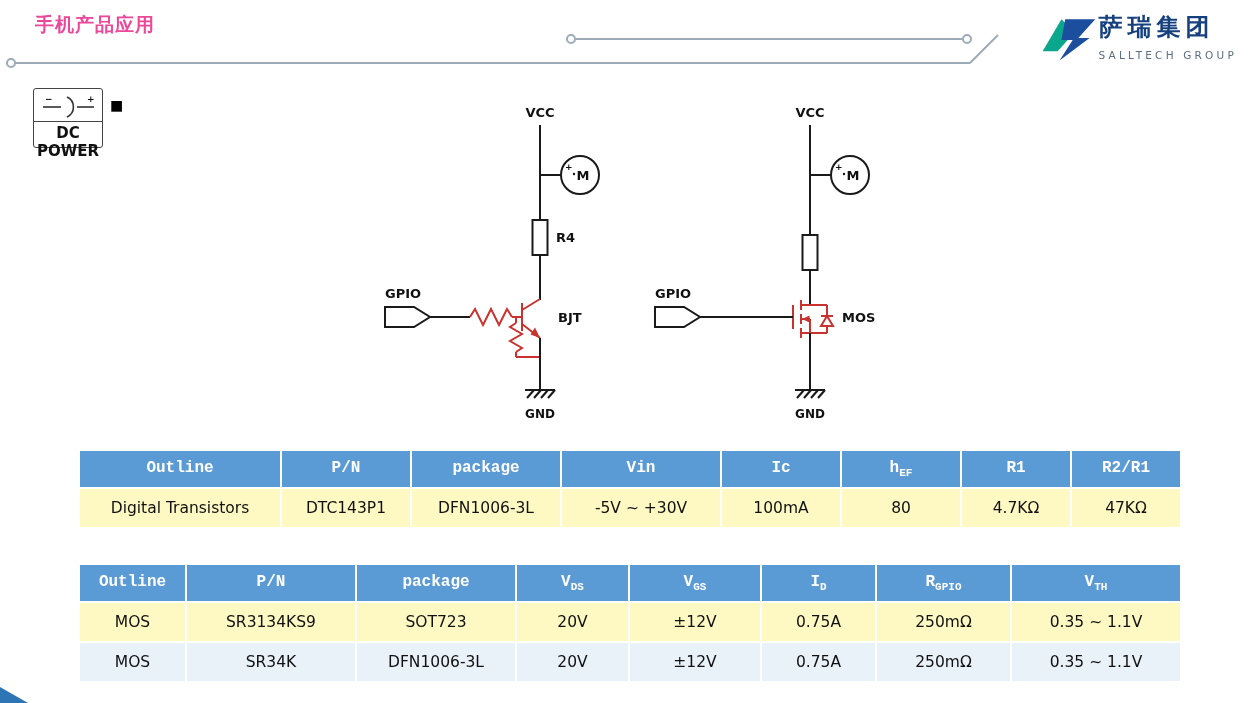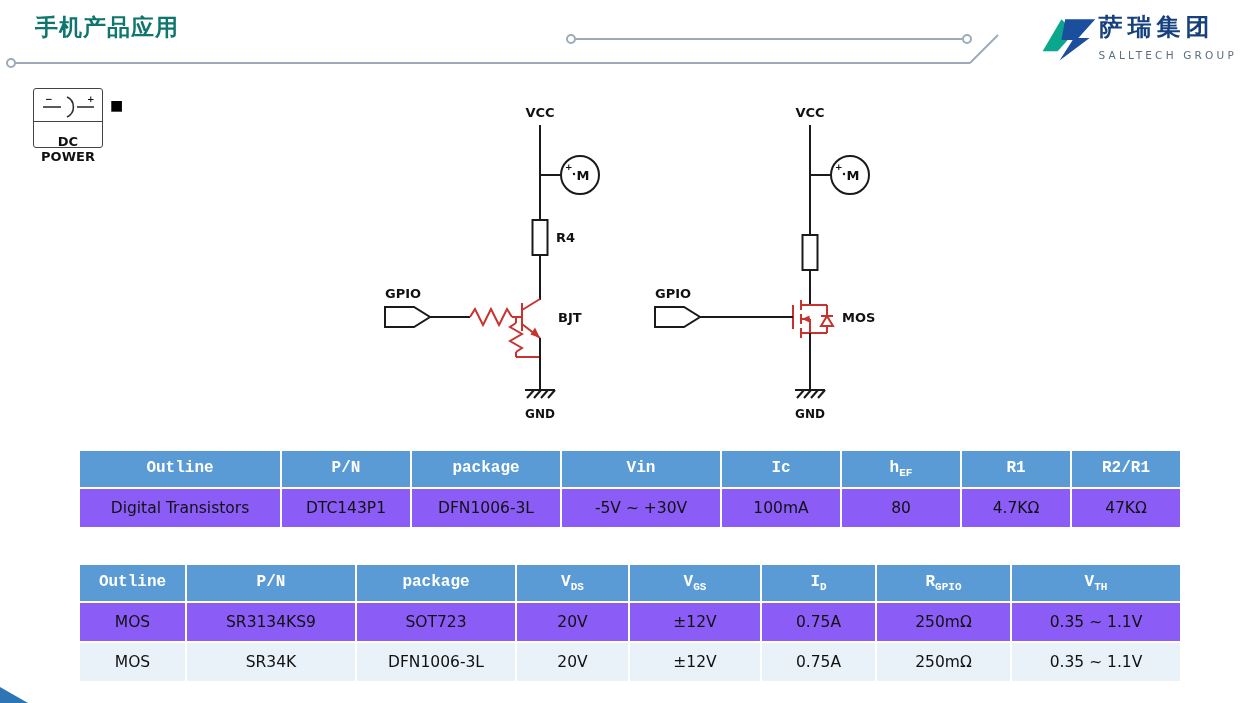--- a/index.html
+++ b/index.html
@@ -1,35 +1,35 @@
 <!DOCTYPE html>
 <html><head>
 <meta charset="utf-8">
 <style>
   html,body{margin:0;padding:0;background:#e9e9e9;}
   .slide{position:relative;width:1255px;height:703px;background:#ffffff;overflow:hidden;
          font-family:"DejaVu Sans","Liberation Sans",sans-serif;}
 
   
-  .page-title{position:absolute;left:35px;top:12px;font-size:23px;font-weight:bold;color:#0f766e;letter-spacing:1px;}
+  .page-title{position:absolute;left:35px;top:12px;font-size:19px;font-weight:bold;color:#ec4899;letter-spacing:1px;}
 
   
   .deco{position:absolute;left:0;top:0;width:1255px;height:85px;}
 
   
   .logo{position:absolute;right:18px;top:12px;display:flex;align-items:center;}
   .logo-text{display:flex;flex-direction:column;align-items:flex-start;line-height:1.1;}
   .logo-cn{font-size:24px;font-weight:bold;color:#16417e;letter-spacing:5px;}
   .logo-en{font-size:10.5px;color:#5c6e80;letter-spacing:3.2px;margin-top:10px;}
 
   
   .dcbox{position:absolute;left:33px;top:88px;width:70px;height:60px;border:1.5px solid #444;
          border-radius:3px;background:#fff;display:flex;flex-direction:column;box-sizing:border-box;}
   .dcbox .sym{flex:1;display:flex;align-items:center;justify-content:center;}
-  .dcbox .cap{border-top:1.5px solid #444;font-size:13px;font-weight:bold;text-align:center;padding:12px 0 3px;color:#111;}
+  .dcbox .cap{border-top:1.5px solid #444;font-size:15px;font-weight:bold;text-align:center;padding:2px 0 3px;color:#111;}
 
   
   .subtitle{position:absolute;left:110px;top:98px;font-size:20px;font-weight:bold;color:#000;display:flex;align-items:center;gap:8px;}
   .subtitle .bullet{font-size:14px;line-height:1;}
 
   
   .circuit{position:absolute;left:370px;top:95px;width:520px;height:345px;}
   .wire{stroke:#1a1a1a;stroke-width:2;fill:none;}
   .comp{fill:#ffffff;stroke:#1a1a1a;stroke-width:2;}
   .dev{stroke:#C8332F;stroke-width:2;fill:none;}
@@ -37,21 +37,21 @@
   .diode{fill:#ffffff;stroke:#C8332F;stroke-width:2;}
   .lbl{font-family:"DejaVu Sans",sans-serif;font-weight:bold;font-size:13px;fill:#111;}
   .lbl-s{font-family:"DejaVu Sans",sans-serif;font-weight:bold;font-size:12px;fill:#111;}
   .lbl-xs{font-family:"DejaVu Sans",sans-serif;font-weight:bold;font-size:9px;fill:#111;}
 
   
   table.tbl{border-collapse:collapse;table-layout:fixed;position:absolute;left:78px;width:1102px;}
   .tbl1{top:449px;}
   .tbl2{top:563px;}
   table.tbl th{background:#5B9BD5;color:#fff;font-weight:bold;font-size:16px;height:36px;font-family:Liberation Mono, monospace;}
-  table.tbl td{background:#8b5cf6;color:#111;font-size:15.5px;height:38px;}
+  table.tbl td{background:#fef9c3;color:#111;font-size:15.5px;height:38px;}
   table.tbl tr.alt td{background:#E9F1F9;}
   table.tbl th,table.tbl td{border:2.5px solid #ffffff;text-align:center;vertical-align:middle;padding:0;}
   table.tbl sub{font-size:11px;vertical-align:sub;}
 
   
   .corner{position:absolute;left:0;bottom:0;width:0;height:0;
           border-bottom:16px solid #2E75B6;border-right:28px solid transparent;}
 </style>
 </head>
 <body>

